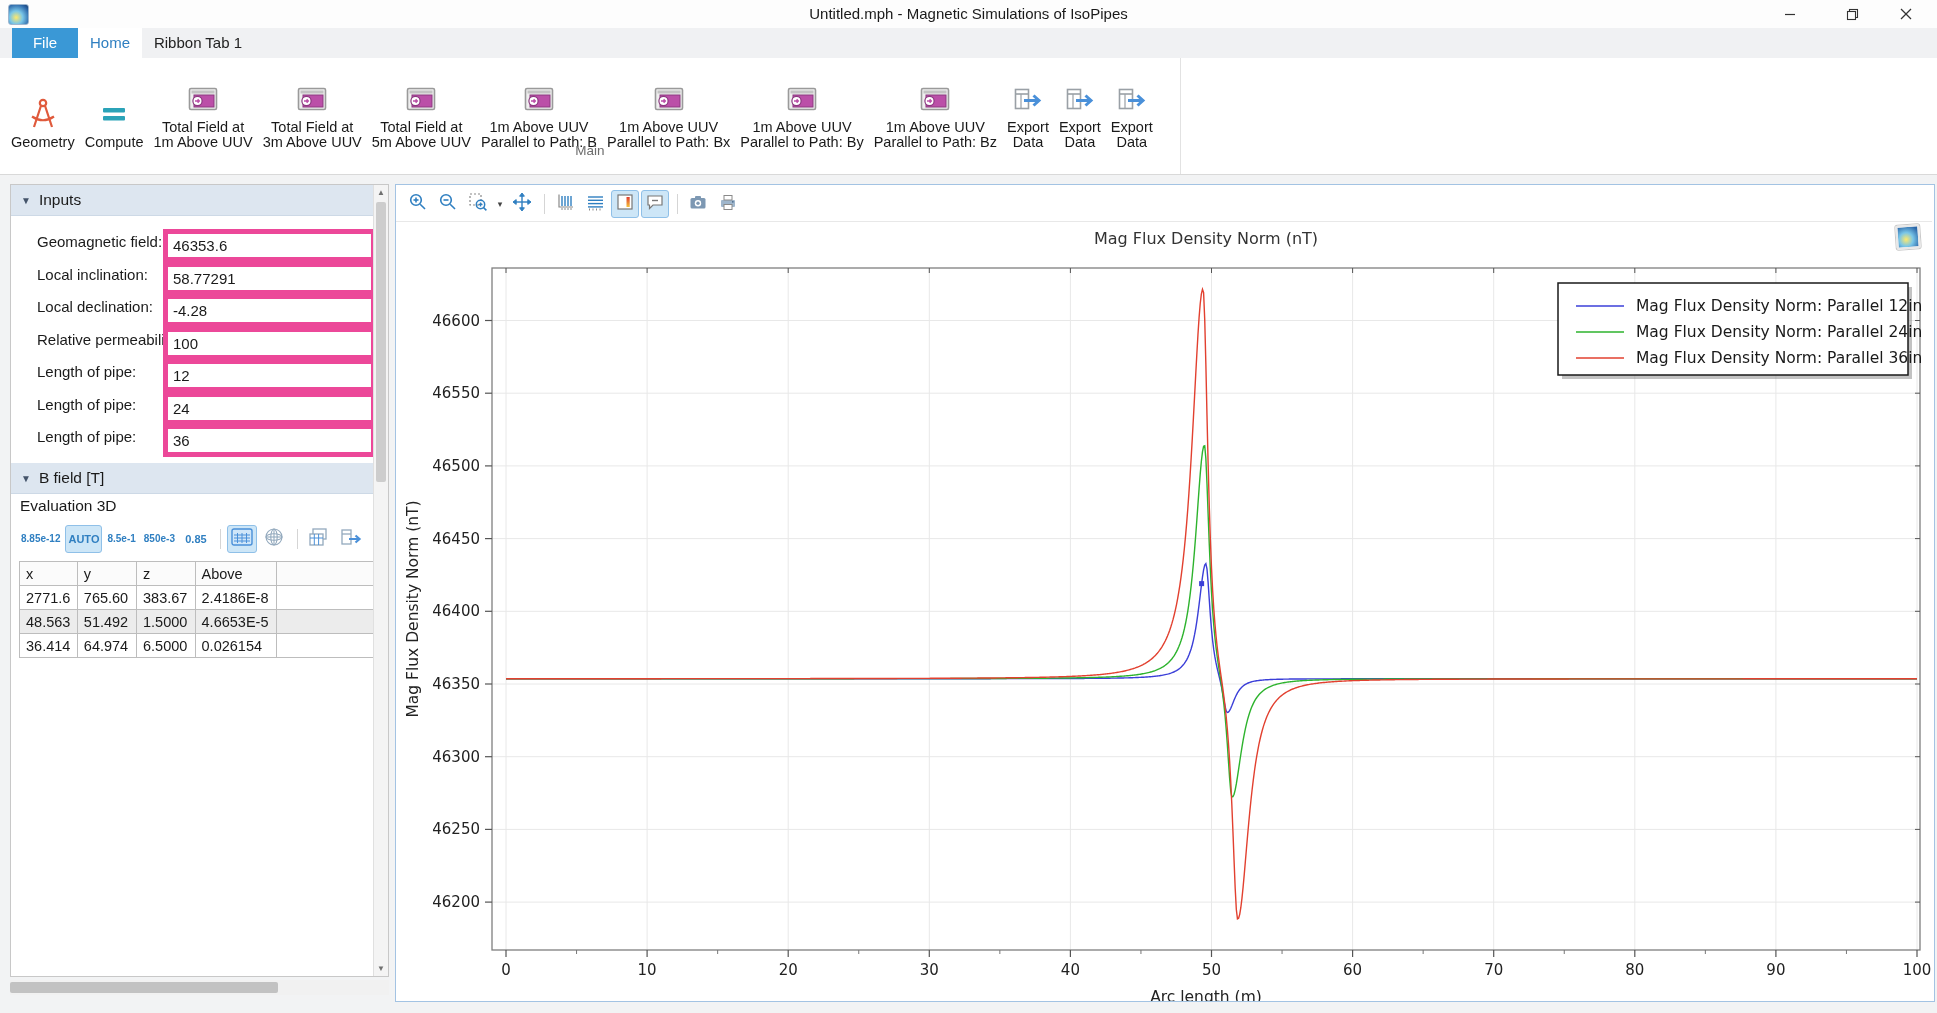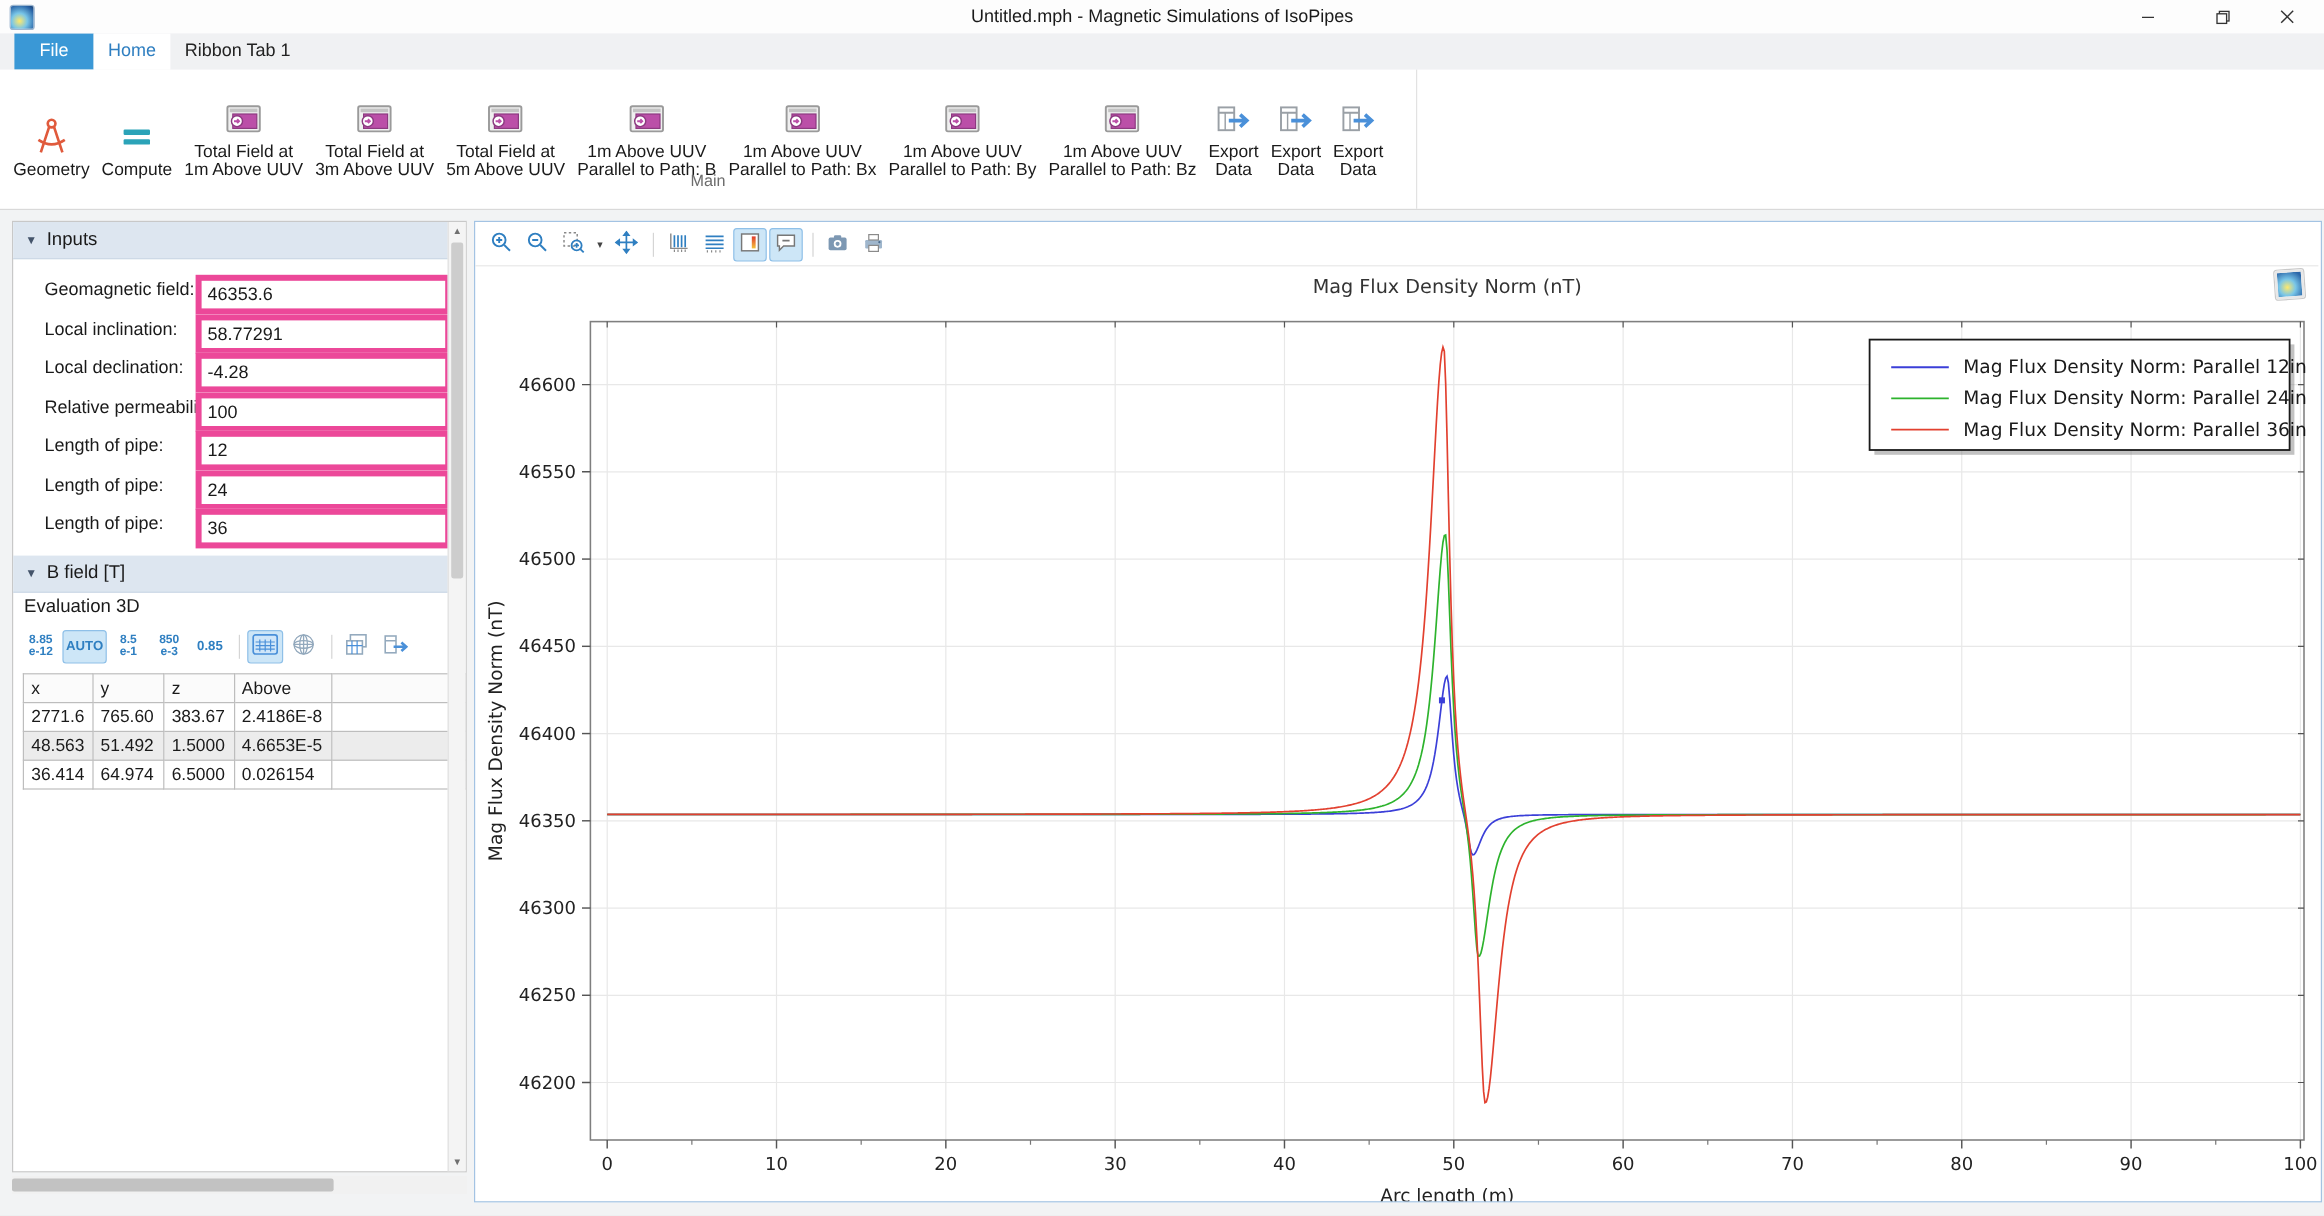--- a/index.html
+++ b/index.html
@@ -38,21 +38,21 @@
   .sechdr{position:absolute;left:0;width:363px;height:30px;background:#dde6f0;border-bottom:1px solid #cdd9e6;
     display:flex;align-items:center;font-size:15.5px;color:#1a1a1a;}
   .sechdr .tri{font-size:10px;color:#44546a;margin:0 8px 0 10px;}
   .formrow{position:absolute;left:0;width:363px;height:27px;}
   .formrow .flabel{position:absolute;left:26px;top:4px;font-size:15px;color:#1a1a1a;}
   .formrow input{position:absolute;left:152px;top:0;width:193px;height:23px;border:5px solid #ec4899;
     font-family:"Liberation Sans",sans-serif;font-size:15px;color:#1a1a1a;padding:0 5px;outline:none;}
   #eval3d{position:absolute;left:9px;font-size:15.5px;color:#1a1a1a;}
   
   #btoolbar{position:absolute;left:7px;height:28px;display:flex;align-items:center;}
-  .pbtn{min-width:26px;padding:0 2px;height:26px;display:flex;flex-direction:column;align-items:center;justify-content:center;
+  .pbtn{min-width:26px;padding:0 2px;height:26px;display:flex;flex-direction:row;align-items:center;justify-content:center;
     border:1px solid transparent;border-radius:3px;margin-right:2px;color:#2f7fc1;font-size:10px;line-height:10px;font-weight:bold;}
   .pbtn.active{background:#cde6f7;border-color:#8fc0e8;}
   .pbtn.one{font-size:11px;}
   .ibtn{width:28px;height:26px;display:flex;align-items:center;justify-content:center;border:1px solid transparent;border-radius:3px;margin-right:2px;}
   .ibtn.active{background:#cde6f7;border-color:#8fc0e8;}
   .vsep{width:1px;height:20px;background:#d5d5d5;margin:0 6px;}
   
   #btable{position:absolute;left:8px;border-collapse:collapse;font-size:14.5px;color:#1a1a1a;}
   #btable th,#btable td{border:1px solid #bdbdbd;padding:1px 6px;font-weight:normal;text-align:left;height:21px;}
   #btable th{background:#fbfbfb;}

